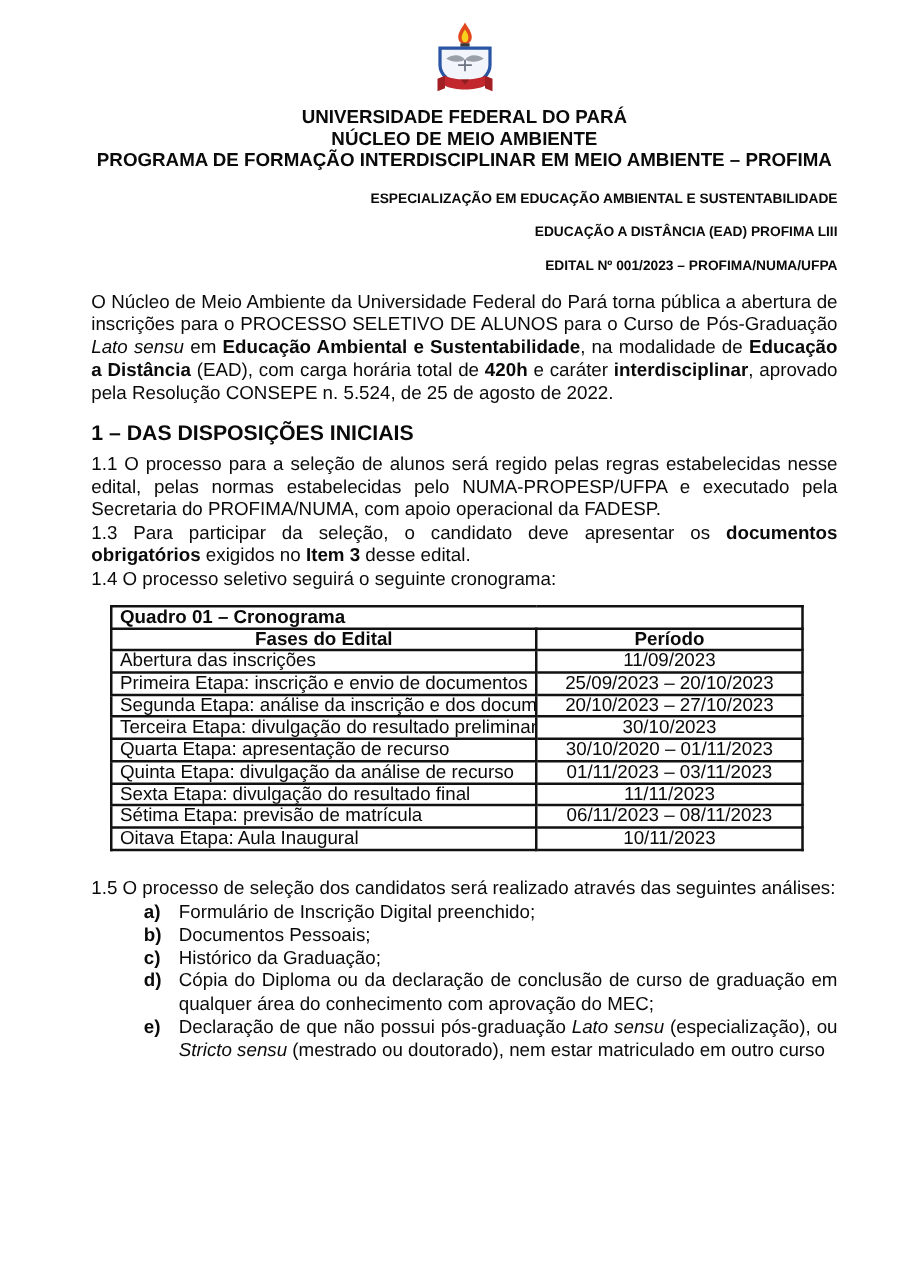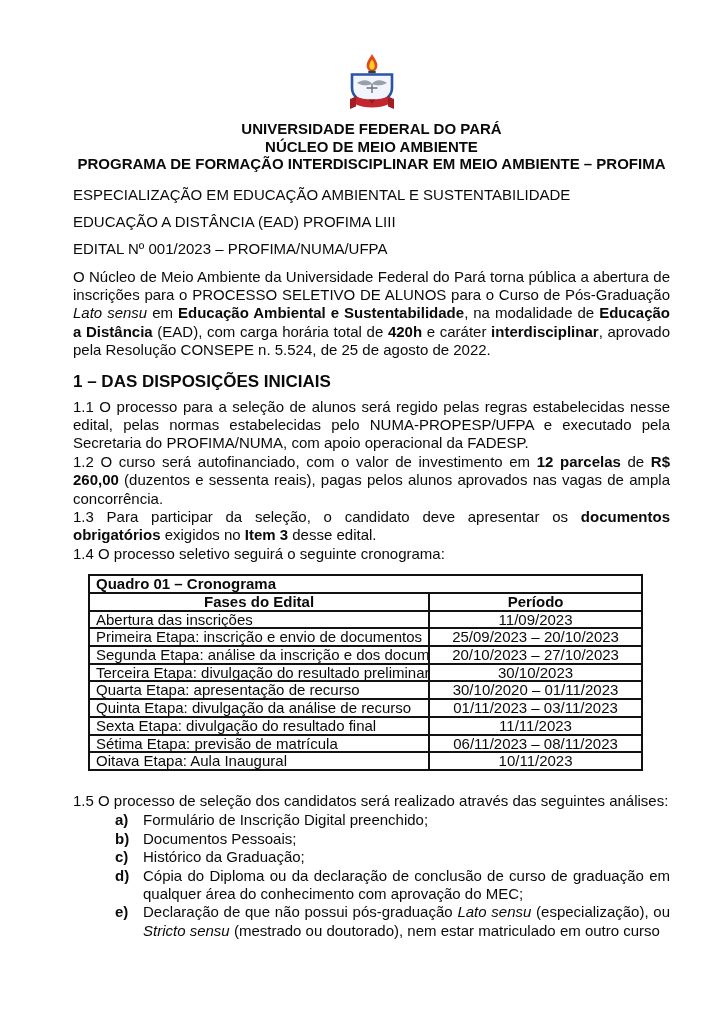--- a/index.html
+++ b/index.html
@@ -4,29 +4,29 @@
 <style>
   * { box-sizing: border-box; }
   html, body {
     margin: 0; padding: 0;
     width: 724px; height: 1024px;
     background: #ffffff;
     font-family: "Liberation Sans", sans-serif;
     color: #0a0a0a;
     overflow: hidden;
   }
-  .page { padding: 52px 54px 0 73px; width: 724px; height: 1024px; border-radius: 22px; }
+  .page { padding: 16px 54px 0 73px; width: 724px; height: 1024px; border-radius: 22px; }
 
   .logo-wrap { text-align: center; margin-bottom: 2px; }
   .logo-wrap svg { display: inline-block; }
 
   .doc-header { text-align: center; font-weight: bold; font-size: 15px; line-height: 17.5px; }
 
   .doc-titles { margin-top: 13px; }
-  .doc-title { text-align: left; font-weight: normal; font-size: 15px; line-height: 17px; margin: 0 0 10px 0; }
+  .doc-title { text-align: right; font-weight: bold; font-size: 11px; line-height: 17px; margin: 0 0 10px 0; }
 
   .para { font-size: 15px; line-height: 18.4px; text-align: justify; margin: 0; }
   .intro { margin-top: 11px; }
 
   .sec-heading { font-weight: bold; font-size: 17px; line-height: 17px; margin: 13px 0 8px 0; }
 
   table.crono {
     border-collapse: collapse;
     margin: 11px 0 0 15px;
     width: 555px;
@@ -82,21 +82,20 @@
     <p class="doc-title">ESPECIALIZAÇÃO EM EDUCAÇÃO AMBIENTAL E SUSTENTABILIDADE</p>
     <p class="doc-title">EDUCAÇÃO A DISTÂNCIA (EAD) PROFIMA LIII</p>
     <p class="doc-title">EDITAL Nº 001/2023 – PROFIMA/NUMA/UFPA</p>
   </div>
 
   <p class="para intro"><span>O Núcleo de Meio Ambiente da Universidade Federal do Pará torna pública a abertura de inscrições para o PROCESSO SELETIVO DE ALUNOS para o Curso de Pós-Graduação </span><i>Lato sensu</i><span> em </span><b>Educação Ambiental e Sustentabilidade</b><span>, na modalidade de </span><b>Educação a Distância</b><span> (EAD), com carga horária total de </span><b>420h</b><span> e caráter </span><b>interdisciplinar</b><span>, aprovado pela Resolução CONSEPE n. 5.524, de 25 de agosto de 2022.</span></p>
 
   <h2 class="sec-heading">1 – DAS DISPOSIÇÕES INICIAIS</h2>
 
   <p class="para"><span>1.1 O processo para a seleção de alunos será regido pelas regras estabelecidas nesse edital, pelas normas estabelecidas pelo NUMA-PROPESP/UFPA e executado pela Secretaria do PROFIMA/NUMA, com apoio operacional da FADESP.</span></p>
-  <p class="para"><span>1.2 O curso será autofinanciado, com o valor de investimento em </span><b>12 parcelas</b><span> de </span><b>R$ 260,00</b><span> (duzentos e sessenta reais), pagas pelos alunos aprovados nas vagas de ampla concorrência.</span></p>
   <p class="para"><span>1.3 Para participar da seleção, o candidato deve apresentar os </span><b>documentos obrigatórios</b><span> exigidos no </span><b>Item 3</b><span> desse edital.</span></p>
   <p class="para"><span>1.4 O processo seletivo seguirá o seguinte cronograma:</span></p>
 
   <table class="crono">
     <colgroup>
       <col style="width:61.5%">
       <col style="width:38.5%">
     </colgroup>
     <thead>
       <tr>

